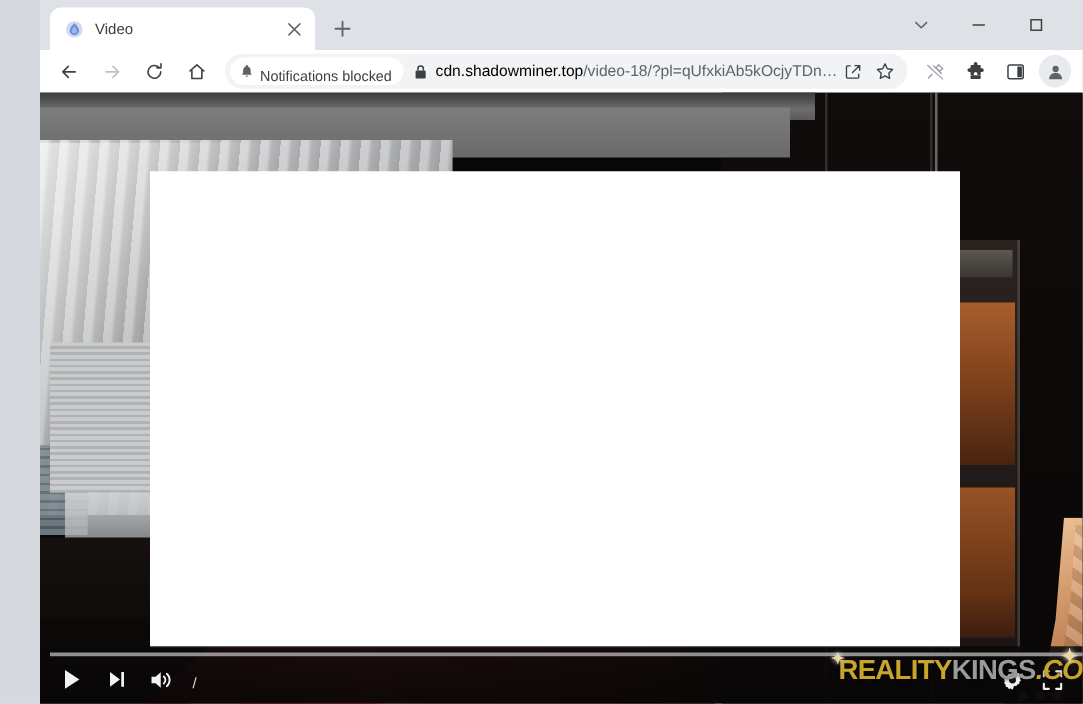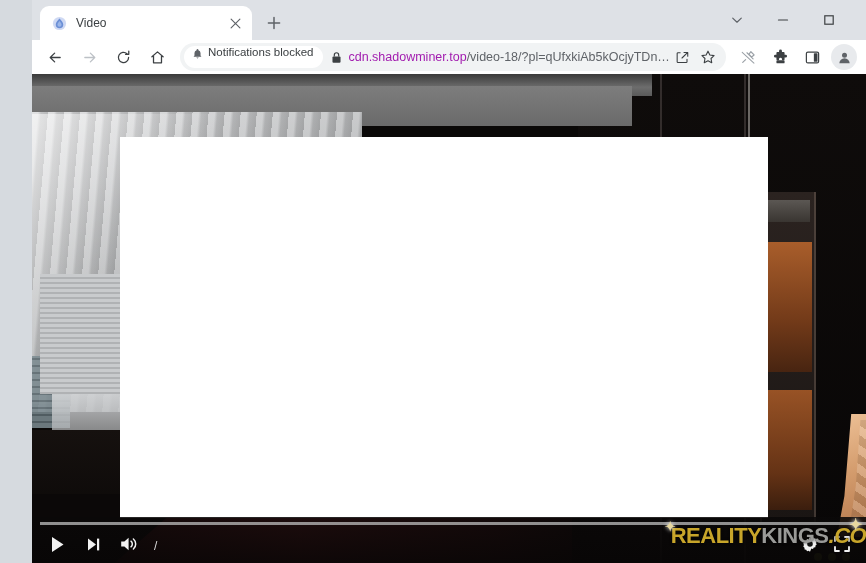--- a/index.html
+++ b/index.html
@@ -64,30 +64,30 @@
     border-radius: 50%; flex: 0 0 28px;
   }
   .omnibox {
     flex: 1; height: 28px; background: #f1f3f4;
     border-radius: 14px; margin: 0 6px 0 6px;
     display: flex; align-items: center; padding: 0 4px 0 4px;
     overflow: hidden;
   }
   .notif-chip {
     height: 22px; background: #ffffff; border-radius: 11px;
-    display: flex; align-items: flex-start; padding: 0 10px 0 8px;
+    display: flex; align-items: flex-end; padding: 0 10px 0 8px;
     margin-right: 6px; flex: 0 0 auto;
   }
   .notif-chip .label { font-size: 11.5px; color: #3c4043; margin-left: 5px; white-space: nowrap; }
   .lock-wrap { display: flex; align-items: center; margin: 0 6px 0 2px; flex: 0 0 auto; }
   .url-text {
     font-size: 12.5px; color: #5f6368; white-space: nowrap;
     overflow: hidden; text-overflow: ellipsis; flex: 1;
   }
-  .url-text .host { color: #a21caf; }
+  .url-text .host { color: #000000; }
   .omni-right { display: flex; align-items: center; flex: 0 0 auto; }
   .omni-icon {
     width: 24px; height: 24px; display: flex;
     align-items: center; justify-content: center; margin-right: 2px;
   }
   .tb-icon {
     width: 28px; height: 28px; margin: 0 2px; flex: 0 0 28px;
     display: flex; align-items: center; justify-content: center;
     border-radius: 50%;
   }

